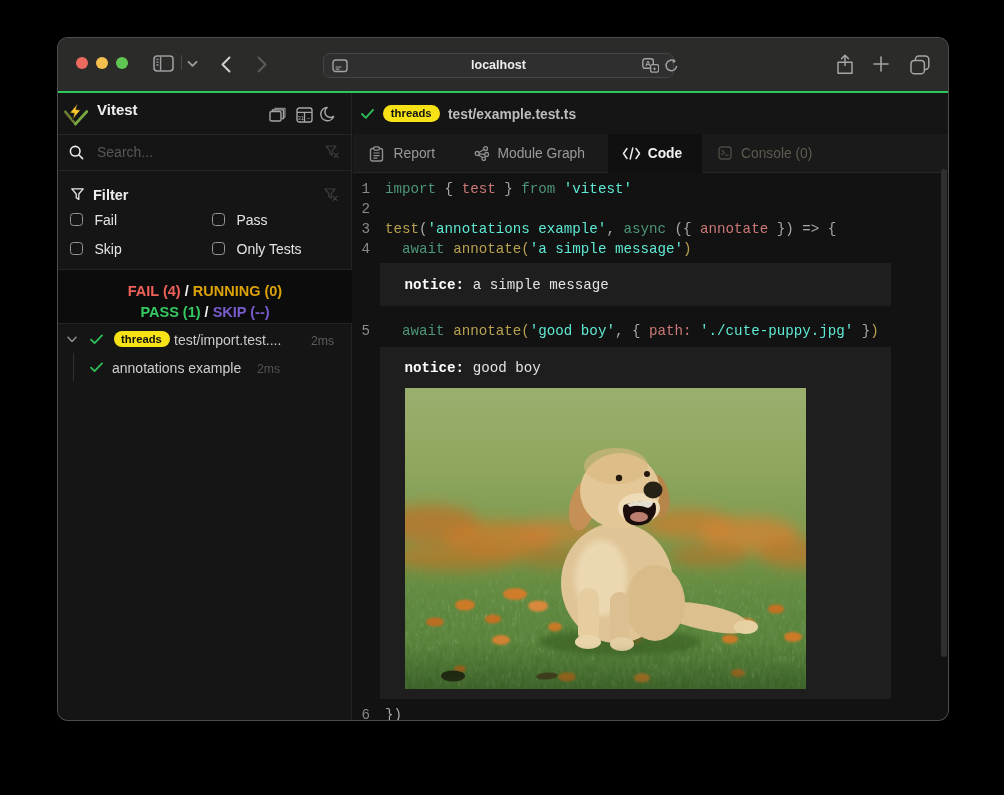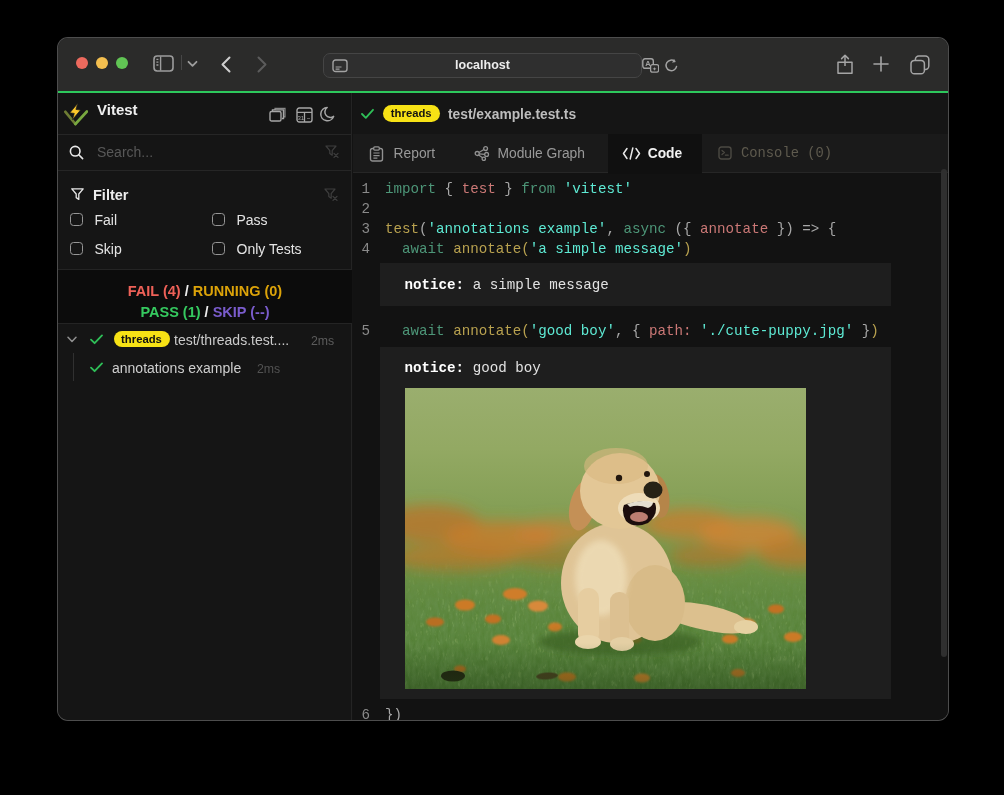--- a/index.html
+++ b/index.html
@@ -6,21 +6,21 @@
   html,body { width:1004px; height:795px; background:#000; overflow:hidden;
     font-family:"Liberation Sans", sans-serif; }
   .abs { position:absolute; }
   #win { position:absolute; left:58px; top:38px; width:890px; height:682px;
     border-radius:10px; background:#131313; overflow:hidden;
     box-shadow:0 0 0 1px rgba(255,255,255,0.30), 0 18px 50px rgba(0,0,0,.6); }
   
   #toolbar { position:absolute; left:0; top:0; width:890px; height:53px; background:#2b2b2a; }
   .dot { position:absolute; width:12px; height:12px; border-radius:50%; top:18.5px; }
   #greenline { position:absolute; left:0; top:53px; width:890px; height:2px; background:#2dc85c; }
-  #urlbar { position:absolute; left:265px; top:14.5px; width:319px; height:25.5px;
+  #urlbar { position:absolute; left:265px; top:14.5px; width:351px; height:25.5px;
     background:#2f2f2f; border:1px solid #454545; border-radius:7px; }
   
   #left { position:absolute; left:0; top:55px; width:294px; height:627px;
     background:#151515; border-right:1px solid #242424; }
   #right { position:absolute; left:295px; top:55px; width:595px; height:627px; background:#121212; }
   .hborder { position:absolute; left:0; width:100%; height:1px; background:#262626; }
   
   #code { position:absolute; left:0; top:80px; width:595px; padding-top:6px;
     font-family:"Liberation Mono", monospace; font-size:14.2px; line-height:20px; color:#dbd7ca; }
   .cl { white-space:pre; }
@@ -157,21 +157,21 @@
       <span style="color:#35c95f;">PASS (1)</span> <span style="color:#ededed;">/</span> <span style="color:#7a5ccc;">SKIP (--)</span>
     </div>
 
     <svg class="abs" style="left:9px; top:242.5px;" width="10" height="7" viewBox="0 0 10 7">
       <path d="M1 1.2 L5 5.4 L9 1.2" fill="none" stroke="#8f8f8f" stroke-width="1.5" stroke-linecap="round" stroke-linejoin="round"></path>
     </svg>
     <svg class="abs" style="left:32px; top:240.5px;" width="13" height="11" viewBox="0 0 13 11">
       <path d="M1 5.6 L4.6 9.2 L12 1.4" fill="none" stroke="#2fbf58" stroke-width="1.8" stroke-linecap="round" stroke-linejoin="round"></path>
     </svg>
     <div class="abs" style="left:55.5px; top:237.7px; width:56px; height:16.5px; background:#f7e215; border-radius:8.5px; text-align:center; font-size:11.3px; font-weight:700; color:#111; line-height:16.5px;">threads</div>
-    <div class="abs" style="left:116px; top:239px; font-size:14px; color:#cacaca;">test/threads.test....</div>
+    <div class="abs" style="left:116px; top:239px; font-size:14px; color:#cacaca;">test/import.test....</div>
     <div class="abs" style="left:253px; top:240.5px; font-size:12.3px; color:#5c5c5c;">2ms</div>
     <div class="abs" style="left:14.5px; top:260px; width:1px; height:28px; background:#303030;"></div>
     <svg class="abs" style="left:32px; top:268.5px;" width="13" height="11" viewBox="0 0 13 11">
       <path d="M1 5.6 L4.6 9.2 L12 1.4" fill="none" stroke="#2fbf58" stroke-width="1.8" stroke-linecap="round" stroke-linejoin="round"></path>
     </svg>
     <div class="abs" style="left:54px; top:267px; font-size:14px; color:#cfcfcf;">annotations example</div>
     <div class="abs" style="left:199px; top:268.5px; font-size:12.3px; color:#525252;">2ms</div>
   </div>
   <div id="right">
     <div class="abs" style="left:0; top:0; width:595px; height:40.5px; background:#151515;"></div>
@@ -206,21 +206,21 @@
     <svg class="abs" style="left:269px; top:54px;" width="19" height="13" viewBox="0 0 19 13">
       <path d="M5 1.5 L1.5 6.5 L5 11.5" fill="none" stroke="#e8e8e8" stroke-width="1.5" stroke-linecap="round" stroke-linejoin="round"></path>
       <path d="M14 1.5 L17.5 6.5 L14 11.5" fill="none" stroke="#e8e8e8" stroke-width="1.5" stroke-linecap="round" stroke-linejoin="round"></path>
       <line x1="10.8" y1="1" x2="8.2" y2="12" stroke="#e8e8e8" stroke-width="1.5" stroke-linecap="round"></line>
     </svg>
     <div class="abs" style="left:294.7px; top:53px; font-size:13.8px; font-weight:600; color:#f2f2f2;">Code</div>
     <svg class="abs" style="left:365.4px; top:53px;" width="14" height="14" viewBox="0 0 14 14" opacity="0.42">
       <rect x="1" y="1" width="12" height="12" rx="2.4" fill="none" stroke="#8f8a7a" stroke-width="1.4"></rect>
       <path d="M4 4.5 l2.4 2 l-2.4 2 M7.4 9.2 h2.8" fill="none" stroke="#8f8a7a" stroke-width="1.2" stroke-linecap="round" stroke-linejoin="round"></path>
     </svg>
-    <div class="abs" style="left:388px; top:53px; font-size:13.8px; color:#5e5a4e;font-family:Liberation Mono, monospace;">Console (0)</div>
+    <div class="abs" style="left:388px; top:53px; font-size:13.8px; color:#5e5a4e;">Console (0)</div>
 
     <div id="code">
       <div class="cl"><span class="num">1</span><span class="kw">import</span> <span class="pu">{</span> <span class="imp">test</span> <span class="pu">}</span> <span class="kw">from</span> <span class="str">'vitest'</span></div>
       <div class="cl"><span class="num">2</span></div>
       <div class="cl"><span class="num">3</span><span class="fn">test</span><span class="pu">(</span><span class="str">'annotations example'</span><span class="pu">,</span> <span class="kw">async</span> <span class="pu">({</span> <span class="imp">annotate</span> <span class="pu">})</span> <span class="pu">=&gt;</span> <span class="pu">{</span></div>
       <div class="cl"><span class="num">4</span>  <span class="kw">await</span> <span class="fn">annotate</span><span class="fn">(</span><span class="str">'a simple message'</span><span class="fn">)</span></div>
       <div class="notice" style="margin-top:4px; height:43px;">
           <div class="ntext" style="font-family:'Liberation Mono',monospace; font-size:14.2px; line-height:20px;"><b>notice:</b> <span>a simple message</span></div>
         </div>
       <div class="cl" style="margin-top:15px;"><span class="num">5</span>  <span class="kw">await</span> <span class="fn">annotate</span><span class="fn">(</span><span class="str">'good boy'</span><span class="pu">,</span> <span class="pu">{</span> <span class="pr">path:</span> <span class="str">'./cute-puppy.jpg'</span> <span class="pu">}</span><span class="fn">)</span></div>

